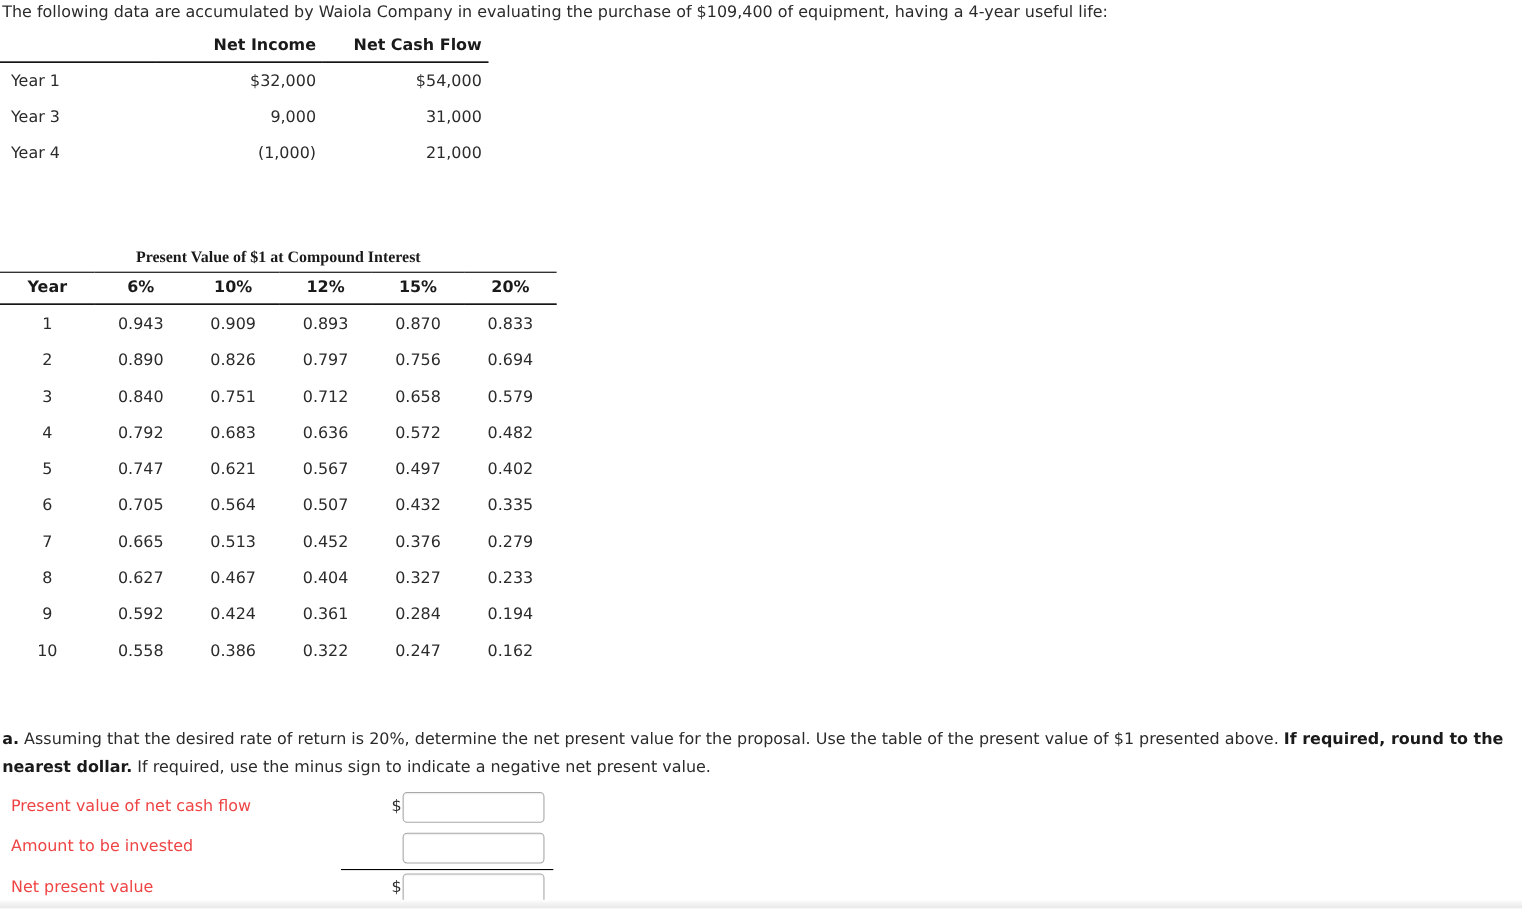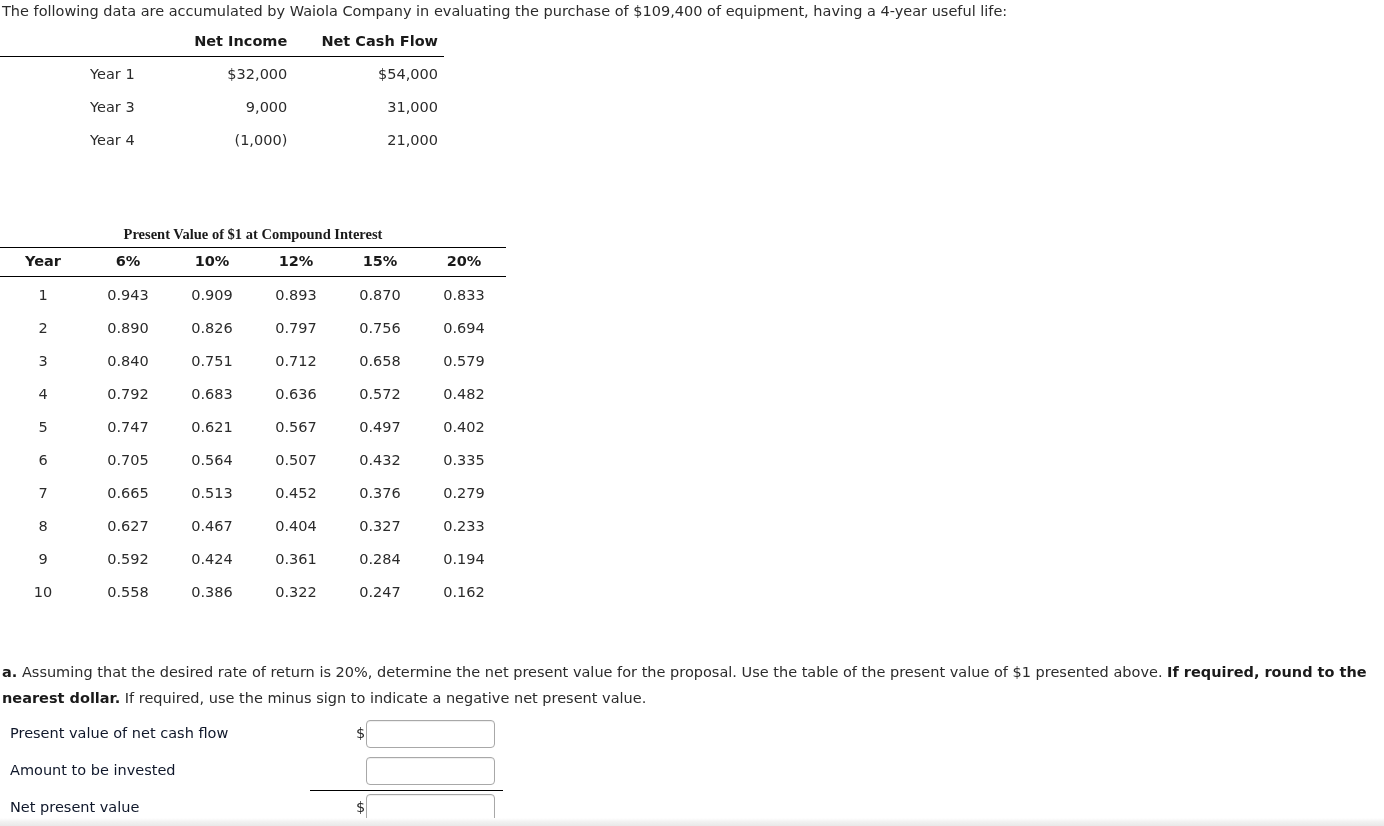--- a/index.html
+++ b/index.html
@@ -54,21 +54,21 @@
   .data-table th.blank {
     border-bottom: 1.6px solid #000;
     width: 140px;
   }
   .data-table td {
     padding: 9px 6px 8px 6px;
     text-align: right;
     white-space: nowrap;
   }
   .data-table td.rowlabel {
-    text-align: right;
+    text-align: left;
     padding-left: 10px;
   }
   .col-ni  { width: 152px; }
   .col-ncf { width: 150px; }
 
   
   .pv-wrap {
     position: absolute;
     left: 0px;
     top: 226px;
@@ -128,21 +128,21 @@
   }
   .ans-row {
     position: relative;
     height: 37px;
   }
   .ans-label {
     position: absolute;
     left: 10px;
     top: 9px;
     font-size: 14.5px;
-    color: #0f172a;
+    color: #ef4444;
     white-space: nowrap;
   }
   .ans-dollar {
     position: absolute;
     left: 356px;
     top: 9px;
     font-size: 14.5px;
     color: #2b2b2b;
   }
   .ans-input {

